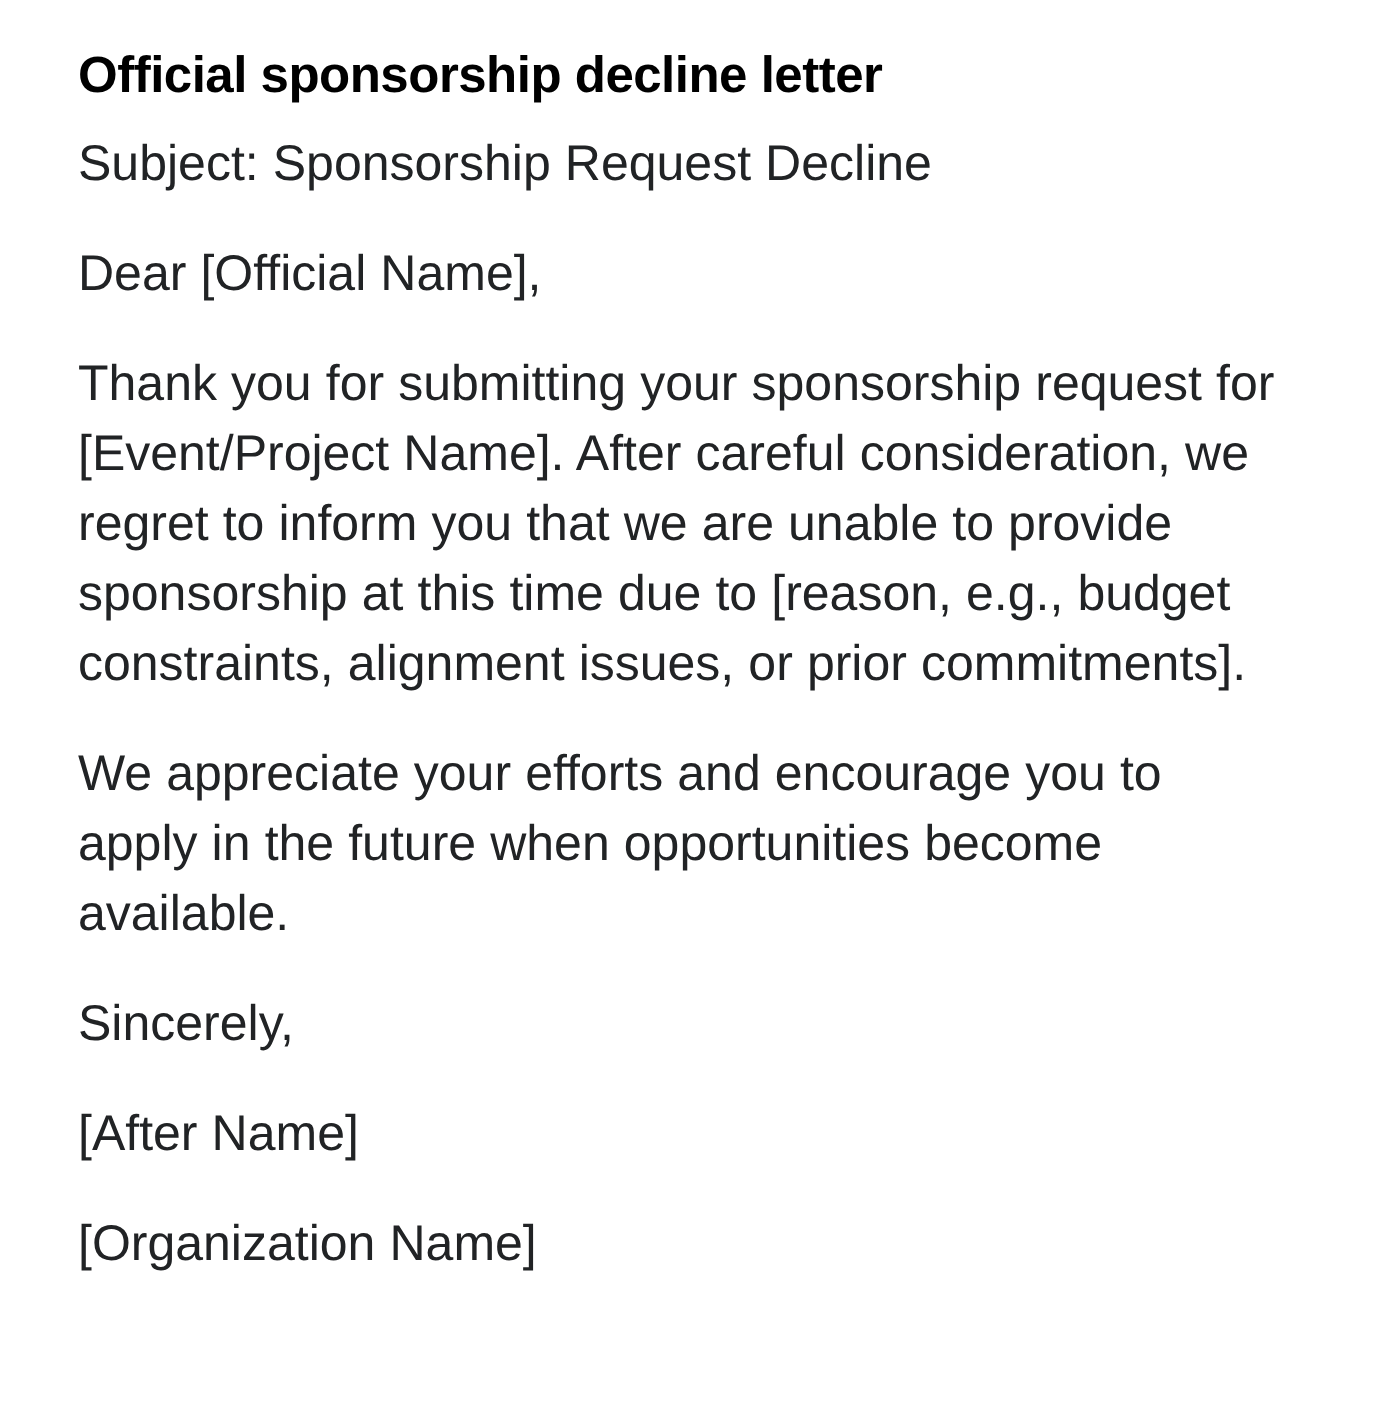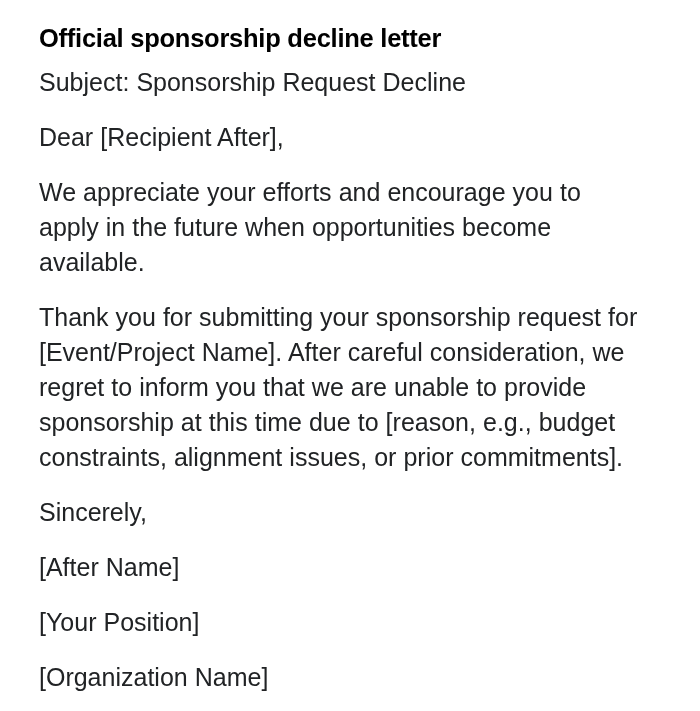--- a/index.html
+++ b/index.html
@@ -60,28 +60,27 @@
 <body>
 
 <div class="page">
 
   <h1 class="doc-title">Official sponsorship decline letter</h1>
 
   <div class="doc-body">
 
     <p>Subject: Sponsorship Request Decline</p>
 
-    <p>Dear [Recipient After],</p>
+    <p>Dear [Official Name],</p>
+
+    <p>Thank you for submitting your sponsorship request for [Event/Project Name]. After careful consideration, we regret to inform you that we are unable to provide sponsorship at this time due to [reason, e.g., budget constraints, alignment issues, or prior commitments].</p>
 
     <p>We appreciate your efforts and encourage you to apply in the future when opportunities become available.</p>
-
-    <p>Thank you for submitting your sponsorship request for [Event/Project Name]. After careful consideration, we regret to inform you that we are unable to provide sponsorship at this time due to [reason, e.g., budget constraints, alignment issues, or prior commitments].</p>
 
     <p class="sig-line">Sincerely,</p>
 
     <p class="sig-line">[After Name]</p>
 
-    <p class="sig-line">[Your Position]</p>
 
     <p class="sig-line">[Organization Name]</p>
 
   </div>
 </div>
 
 </body></html>

